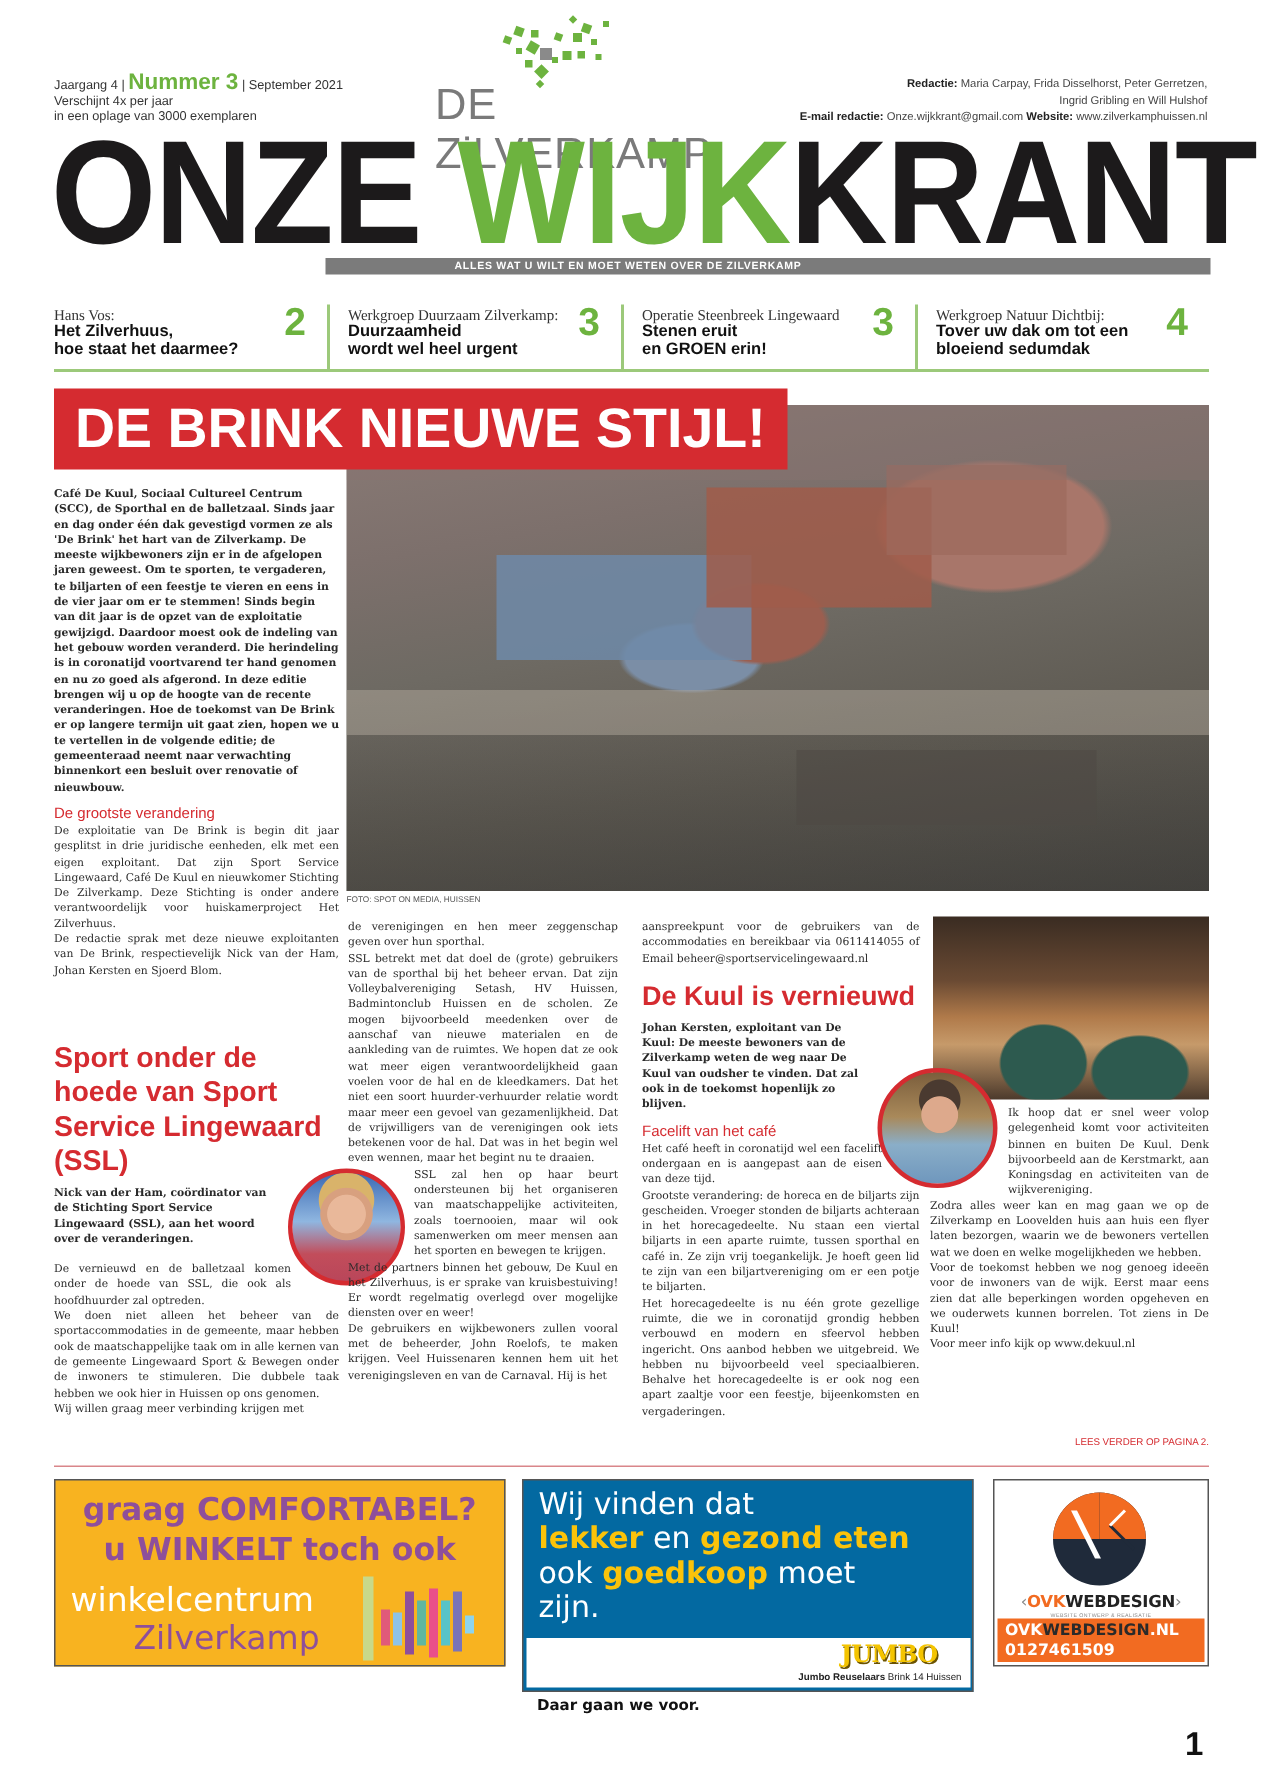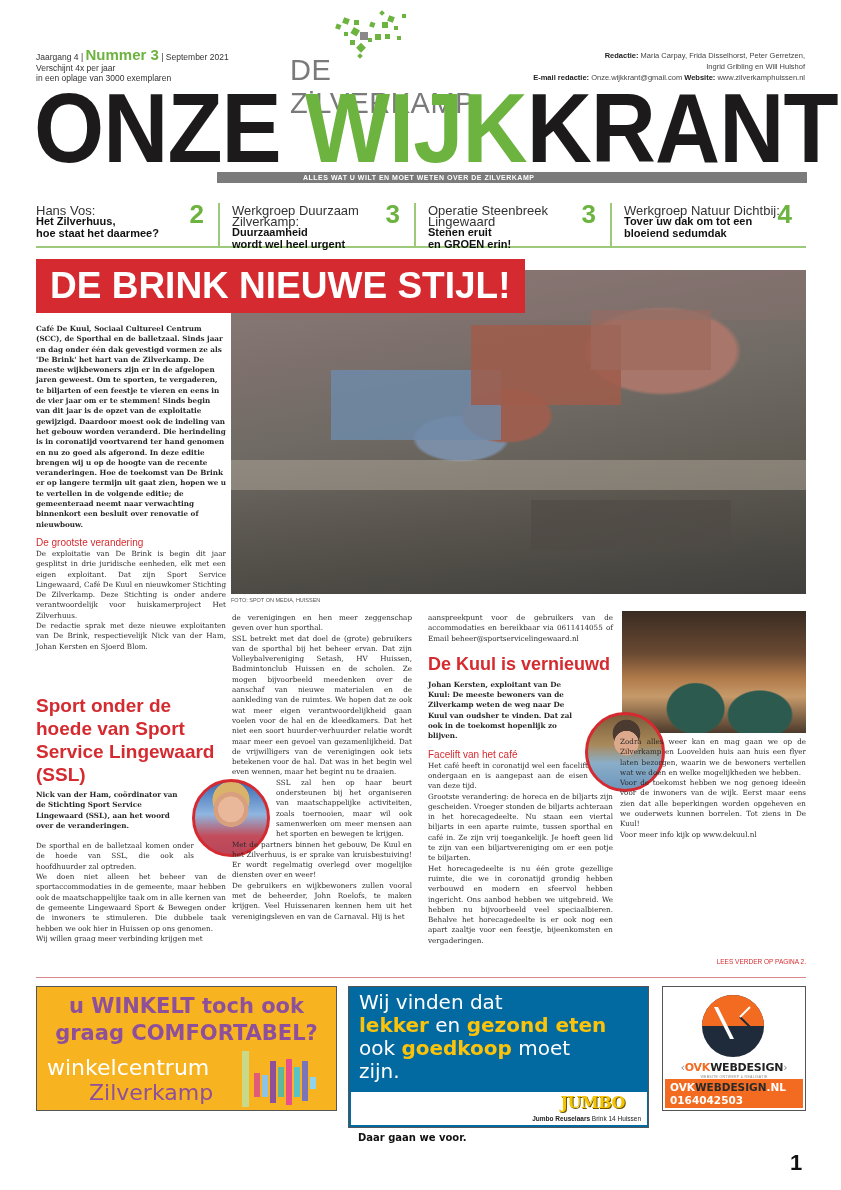--- a/index.html
+++ b/index.html
@@ -20,21 +20,21 @@
   .title { left: 34px; top: 82px; width: 775px; height: 90px; font-family: "Liberation Sans", sans-serif; font-weight: bold; font-size: 98px; line-height: 92px; letter-spacing: -1px; white-space: nowrap; transform: scaleX(0.92); transform-origin: left top; }
   .title .black { color: #1c1a1b; }
   .title .green { color: #6db33f; }
 
   .tagline { left: 217px; top: 172px; width: 590px; height: 11px; background: #7b7b7b; color: #fff; font-family: "Liberation Sans", sans-serif; font-size: 7px; font-weight: bold; line-height: 11px; padding-left: 86px; letter-spacing: 0.5px; }
 
   
   .teasers { left: 36px; top: 203px; width: 770px; height: 45px; display: flex; border-bottom: 2px solid #9cc97a; }
   .teaser { position: relative; flex: 1; padding: 2px 8px 0 0; }
   .teaser + .teaser { border-left: 2px solid #9cc97a; padding-left: 12px; }
-  .teaser .kicker { font-family: Liberation Sans, sans-serif; font-size: 13px; color: #333; line-height: 11px; }
+  .teaser .kicker { font-family: Liberation Serif, serif; font-size: 10px; color: #333; line-height: 11px; }
   .teaser .head { font-family: "Liberation Sans", sans-serif; font-size: 11px; font-weight: bold; color: #111; line-height: 11.5px; }
   .teaser .page { position: absolute; right: 14px; top: -4px; font-family: "Liberation Sans", sans-serif; font-weight: bold; font-size: 26px; color: #6db33f; }
 
   
   .banner { left: 36px; top: 259px; width: 489px; height: 54px; background: #d52b30; color: #fff; font-family: "Liberation Sans", sans-serif; font-weight: bold; font-size: 37px; line-height: 54px; padding-left: 14px; z-index: 3; white-space: nowrap; }
 
   .photo { left: 231px; top: 270px; width: 575px; height: 324px; overflow: hidden; z-index: 1;
     background:
       linear-gradient(180deg, rgba(0,0,0,0) 0%, rgba(0,0,0,0) 60%, rgba(40,40,40,0.25) 100%),
       radial-gradient(ellipse at 48% 45%, #9b5e4f 0 10%, transparent 11%),
@@ -195,21 +195,21 @@
   <p class="lead">Café De Kuul, Sociaal Cultureel Centrum (SCC), de Sporthal en de balletzaal. Sinds jaar en dag onder één dak gevestigd vormen ze als 'De Brink' het hart van de Zilverkamp. De meeste wijkbewoners zijn er in de afgelopen jaren geweest. Om te sporten, te vergaderen, te biljarten of een feestje te vieren en eens in de vier jaar om er te stemmen! Sinds begin van dit jaar is de opzet van de exploitatie gewijzigd. Daardoor moest ook de indeling van het gebouw worden veranderd. Die herindeling is in coronatijd voortvarend ter hand genomen en nu zo goed als afgerond. In deze editie brengen wij u op de hoogte van de recente veranderingen. Hoe de toekomst van De Brink er op langere termijn uit gaat zien, hopen we u te vertellen in de volgende editie; de gemeenteraad neemt naar verwachting binnenkort een besluit over renovatie of nieuwbouw.</p>
   <div class="sub-red">De grootste verandering</div>
   <p>De exploitatie van De Brink is begin dit jaar gesplitst in drie juridische eenheden, elk met een eigen exploitant. Dat zijn Sport Service Lingewaard, Café De Kuul en nieuwkomer Stichting De Zilverkamp. Deze Stichting is onder andere verantwoordelijk voor huiskamerproject Het Zilverhuus.</p>
   <p>De redactie sprak met deze nieuwe exploitanten van De Brink, respectievelijk Nick van der Ham, Johan Kersten en Sjoerd Blom.</p>
 </div>
 
 <div class="abs h-red" style="left:36px;top:694px;width:190px;font-size:19px;line-height:23px;">Sport onder de hoede van Sport Service Lingewaard (SSL)</div>
 
 <div class="abs col col1c">
   <p class="lead" style="width:150px">Nick van der Ham, coördinator van de Stichting Sport Service Lingewaard (SSL), aan het woord over de veranderingen.</p>
-  <p style="margin-top:10px;width:158px">De sporthal en de balletzaal komen onder de hoede van SSL, die ook als hoofdhuurder zal optreden.</p>
+  <p style="margin-top:10px;width:158px">De vernieuwd en de balletzaal komen onder de hoede van SSL, die ook als hoofdhuurder zal optreden.</p>
   <p>We doen niet alleen het beheer van de sportaccommodaties in de gemeente, maar hebben ook de maatschappelijke taak om in alle kernen van de gemeente Lingewaard Sport &amp; Bewegen onder de inwoners te stimuleren. Die dubbele taak hebben we ook hier in Huissen op ons genomen.</p>
   <p>Wij willen graag meer verbinding krijgen met</p>
 </div>
 
 <div class="abs portrait p1"></div>
 
 <div class="abs col col2">
   <p>de verenigingen en hen meer zeggenschap geven over hun sporthal.</p>
   <p>SSL betrekt met dat doel de (grote) gebruikers van de sporthal bij het beheer ervan. Dat zijn Volleybalvereniging Setash, HV Huissen, Badmintonclub Huissen en de scholen. Ze mogen bijvoorbeeld meedenken over de aanschaf van nieuwe materialen en de aankleding van de ruimtes. We hopen dat ze ook wat meer eigen verantwoordelijkheid gaan voelen voor de hal en de kleedkamers. Dat het niet een soort huurder-verhuurder relatie wordt maar meer een gevoel van gezamenlijkheid. Dat de vrijwilligers van de verenigingen ook iets betekenen voor de hal. Dat was in het begin wel even wennen, maar het begint nu te draaien.</p>
   <p style="padding-left:44px">SSL zal hen op haar beurt ondersteunen bij het organiseren van maatschappelijke activiteiten, zoals toernooien, maar wil ook samenwerken om meer mensen aan het sporten en bewegen te krijgen.</p>
@@ -224,32 +224,33 @@
   <div class="sub-red">Facelift van het café</div>
   <p style="width:160px">Het café heeft in coronatijd wel een facelift ondergaan en is aangepast aan de eisen van deze tijd.</p>
   <p>Grootste verandering: de horeca en de biljarts zijn gescheiden. Vroeger stonden de biljarts achteraan in het horecagedeelte. Nu staan een viertal biljarts in een aparte ruimte, tussen sporthal en café in. Ze zijn vrij toegankelijk. Je hoeft geen lid te zijn van een biljartvereniging om er een potje te biljarten.</p>
   <p>Het horecagedeelte is nu één grote gezellige ruimte, die we in coronatijd grondig hebben verbouwd en modern en sfeervol hebben ingericht. Ons aanbod hebben we uitgebreid. We hebben nu bijvoorbeeld veel speciaalbieren. Behalve het horecagedeelte is er ook nog een apart zaaltje voor een feestje, bijeenkomsten en vergaderingen.</p>
 </div>
 
 <div class="abs cafe-photo"></div>
 <div class="abs portrait p2"></div>
 
 <div class="abs col col4">
+  <p style="padding-left:52px">Ik hoop dat er snel weer volop gelegenheid komt voor activiteiten binnen en buiten De Kuul. Denk bijvoorbeeld aan de Kerstmarkt, aan Koningsdag en activiteiten van de wijkvereniging.</p>
   <p>Zodra alles weer kan en mag gaan we op de Zilverkamp en Loovelden huis aan huis een flyer laten bezorgen, waarin we de bewoners vertellen wat we doen en welke mogelijkheden we hebben.</p>
   <p>Voor de toekomst hebben we nog genoeg ideeën voor de inwoners van de wijk. Eerst maar eens zien dat alle beperkingen worden opgeheven en we ouderwets kunnen borrelen. Tot ziens in De Kuul!</p>
   <p>Voor meer info kijk op www.dekuul.nl</p>
 </div>
 
 <div class="abs lees">LEES VERDER OP PAGINA 2.</div>
 <div class="abs rule-red"></div>
 
 <div class="abs ad1">
   <div class="l1">
+    <div>graag COMFORTABEL?</div>
     <div>u WINKELT toch ook</div>
-    <div>graag COMFORTABEL?</div>
   </div>
   <div class="wc">winkelcentrum</div>
   <div class="zk">Zilverkamp</div>
   <div class="bars">
     <span style="left:0;height:56px;background:#c8d98a;width:7px"></span>
     <span style="left:12px;height:24px;bottom:10px;background:#e05a7a"></span>
     <span style="left:20px;height:22px;bottom:10px;background:#8ec3e6"></span>
     <span style="left:28px;height:42px;bottom:4px;background:#8e4f9b"></span>
     <span style="left:36px;height:30px;bottom:10px;background:#5fb7a0"></span>
     <span style="left:44px;height:46px;bottom:2px;background:#e94f8a"></span>
@@ -279,17 +280,17 @@
     <path d="M33 2 A31 31 0 0 1 64 33 L33 33 Z" fill="#f26b21"></path>
     <path d="M2 33 A31 31 0 0 1 33 2 L33 33 Z" fill="#f26b21"></path>
     <path d="M14 14 L30 46 L34 46 L18 14 Z" fill="#fff"></path>
     <path d="M40 24 L56 40" stroke="#1f2a3a" stroke-width="2"></path>
     <path d="M40 24 L50 14" stroke="#fff" stroke-width="2"></path>
   </svg>
   <div class="brand"><span class="br">‹</span><span class="o">OVK</span><span>WEBDESIGN</span><span class="br">›</span></div>
   <div class="tag">WEBSITE ONTWERP &amp; REALISATIE</div>
   <div class="band">
     <div><span>OVK</span><span class="dk">WEBDESIGN</span><span>.NL</span></div>
-    <div>0164042503</div>
+    <div>0127461509</div>
   </div>
 </div>
 
 <div class="abs pagenum">1</div>
 
 </body></html>

